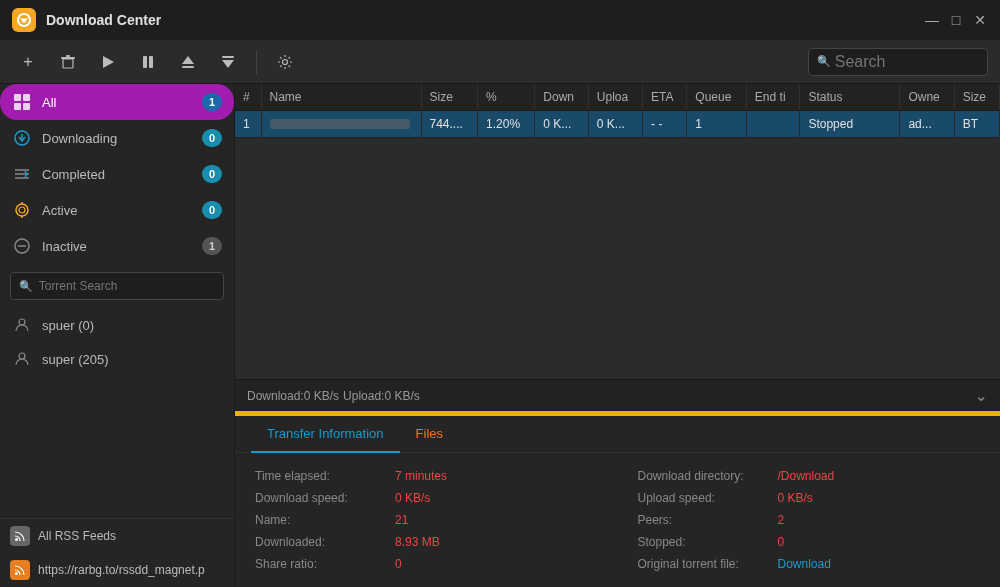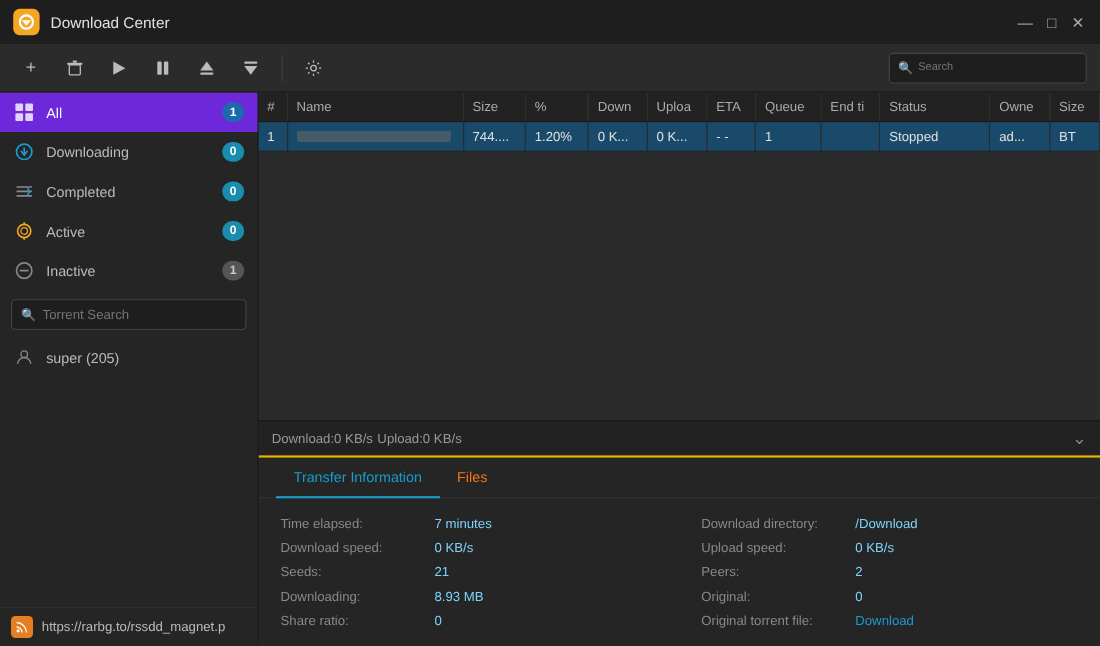--- a/index.html
+++ b/index.html
@@ -49,21 +49,21 @@
       transform: translate(-50%, -30%);
       width: 0;
       height: 0;
       border-left: 4px solid transparent;
       border-right: 4px solid transparent;
       border-top: 5px solid #fff;
     }
     .title-text {
       color: #e0e0e0;
       font-size: 14px;
-      font-weight: 400;
+      font-weight: 700;
       flex: 1;
     }
     .window-controls {
       display: flex;
       gap: 8px;
     }
     .win-btn {
       width: 16px;
       height: 16px;
       display: flex;
@@ -106,21 +106,21 @@
       border-radius: 4px;
       display: flex;
       align-items: center;
       padding: 0 8px;
     }
     .search-box input {
       background: transparent;
       border: none;
       outline: none;
       color: #ccc;
-      font-size: 10px;
+      font-size: 16px;
       width: 100%;
     }
     .search-icon-small { color: #888; font-size: 11px; margin-right: 4px; }
 
     
     .main-layout {
       display: flex;
       flex: 1;
       overflow: hidden;
     }
@@ -138,22 +138,23 @@
       height: 36px;
       display: flex;
       align-items: center;
       padding: 0 12px;
       cursor: pointer;
       gap: 10px;
       color: #bbb;
       position: relative;
     }
     .nav-item.active {
-      background: #6d28d9;
+      background: #a21caf;
       color: #fff;
+      border-radius: 17px;
     }
     .nav-icon {
       width: 20px;
       height: 20px;
       display: flex;
       align-items: center;
       justify-content: center;
       flex-shrink: 0;
     }
     .nav-label { flex: 1; font-size: 13px; }
@@ -300,21 +301,21 @@
     .status-expand {
       margin-left: auto;
       cursor: pointer;
       color: #888;
       font-size: 16px;
     }
 
     
     .transfer-panel {
       background: #252525;
-      border-top: 2px solid #eab308;
+      border-top: 5px solid #eab308;
       flex-shrink: 0;
     }
     .transfer-tabs {
       display: flex;
       border-bottom: 1px solid #333;
       padding: 0 16px;
     }
     .transfer-tab {
       padding: 10px 16px;
       cursor: pointer;
@@ -338,21 +339,21 @@
       align-items: baseline;
       padding: 4px 0;
       font-size: 12px;
     }
     .info-label {
       color: #888;
       width: 140px;
       flex-shrink: 0;
     }
     .info-value {
-      color: #7dd3fc;
+      color: #ef4444;
       text-align: right;
     }
     .info-link {
       color: #1a9bcd;
       cursor: pointer;
       text-decoration: none;
     }
   </style>
 </head>
 <body>
@@ -487,24 +488,43 @@
       <input type="text" placeholder="Torrent Search" style="">
     </div>
 
     <div class="account-item">
       <div class="nav-icon">
         <svg width="16" height="16" viewBox="0 0 16 16">
             <circle cx="8" cy="5" r="3" fill="none" stroke="#888" stroke-width="1.2"></circle>
             <path d="M2 14c0-3.3 2.7-6 6-6s6 2.7 6 6" fill="none" stroke="#888" stroke-width="1.2"></path>
           </svg>
       </div>
+      <span>spuer (0)</span>
+    </div>
+    <div class="account-item">
+      <div class="nav-icon">
+        <svg width="16" height="16" viewBox="0 0 16 16">
+            <circle cx="8" cy="5" r="3" fill="none" stroke="#888" stroke-width="1.2"></circle>
+            <path d="M2 14c0-3.3 2.7-6 6-6s6 2.7 6 6" fill="none" stroke="#888" stroke-width="1.2"></path>
+          </svg>
+      </div>
       <span>super (205)</span>
     </div>
 
     <div class="rss-section">
+      <div class="rss-item">
+        <div class="rss-icon gray">
+          <svg width="12" height="12" viewBox="0 0 12 12">
+              <circle cx="2.5" cy="9.5" r="1.5" fill="#fff"></circle>
+              <path d="M1 6c2.8 0 5 2.2 5 5" fill="none" stroke="#fff" stroke-width="1.2"></path>
+              <path d="M1 2c5 0 9 4 9 9" fill="none" stroke="#fff" stroke-width="1.2"></path>
+            </svg>
+        </div>
+        <span>All RSS Feeds</span>
+      </div>
       <div class="rss-item">
         <div class="rss-icon orange">
           <svg width="12" height="12" viewBox="0 0 12 12">
               <circle cx="2.5" cy="9.5" r="1.5" fill="#fff"></circle>
               <path d="M1 6c2.8 0 5 2.2 5 5" fill="none" stroke="#fff" stroke-width="1.2"></path>
               <path d="M1 2c5 0 9 4 9 9" fill="none" stroke="#fff" stroke-width="1.2"></path>
             </svg>
         </div>
         <span style="overflow:hidden;text-overflow:ellipsis;white-space:nowrap;max-width:170px;">https://rarbg.to/rssdd_magnet.p</span>
       </div>
@@ -568,25 +588,25 @@
         <div>
           <div class="info-row">
             <span class="info-label">Time elapsed:</span>
             <span class="info-value">7 minutes</span>
           </div>
           <div class="info-row">
             <span class="info-label">Download speed:</span>
             <span class="info-value">0 KB/s</span>
           </div>
           <div class="info-row">
-            <span class="info-label">Seeds:</span>
+            <span class="info-label">Name:</span>
             <span class="info-value">21</span>
           </div>
           <div class="info-row">
-            <span class="info-label">Downloading:</span>
+            <span class="info-label">Downloaded:</span>
             <span class="info-value">8.93 MB</span>
           </div>
           <div class="info-row">
             <span class="info-label">Share ratio:</span>
             <span class="info-value">0</span>
           </div>
         </div>
 
         <div>
           <div class="info-row">
@@ -595,21 +615,21 @@
           </div>
           <div class="info-row">
             <span class="info-label">Upload speed:</span>
             <span class="info-value">0 KB/s</span>
           </div>
           <div class="info-row">
             <span class="info-label">Peers:</span>
             <span class="info-value">2</span>
           </div>
           <div class="info-row">
-            <span class="info-label">Original:</span>
+            <span class="info-label">Stopped:</span>
             <span class="info-value">0</span>
           </div>
           <div class="info-row">
             <span class="info-label">Original torrent file:</span>
             <a class="info-link" href="#">Download</a>
           </div>
         </div>
       </div>
     </div>
   </div>

